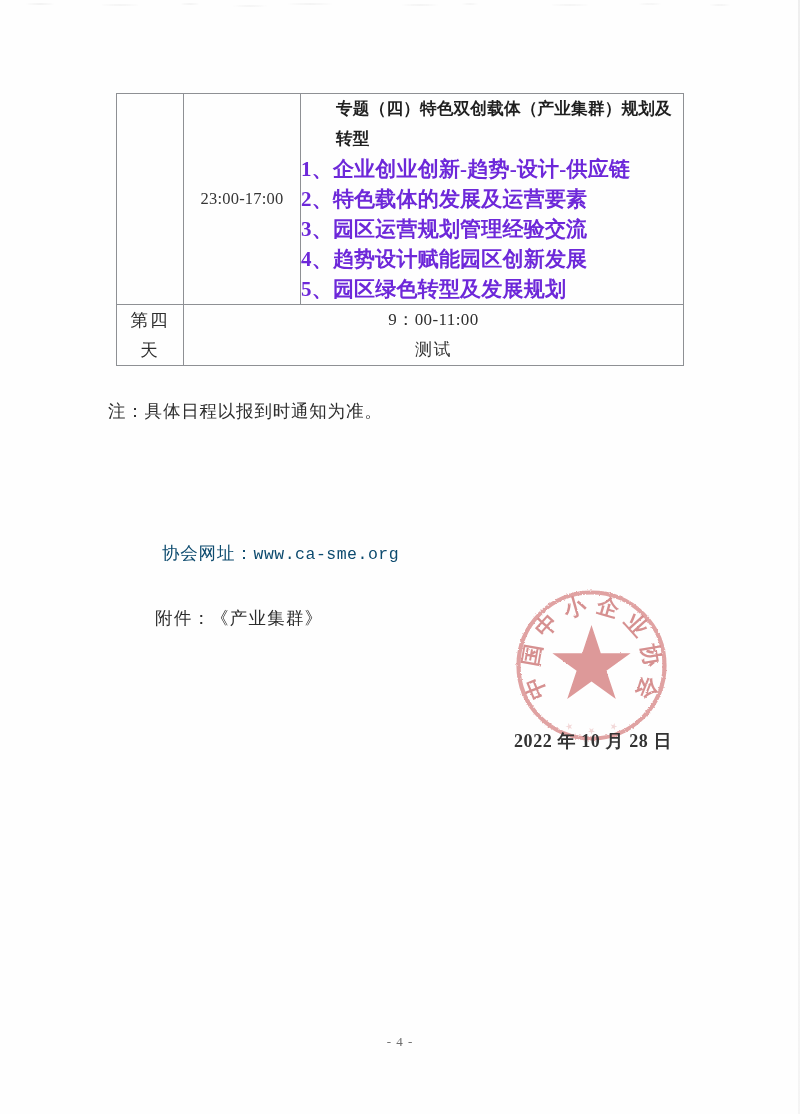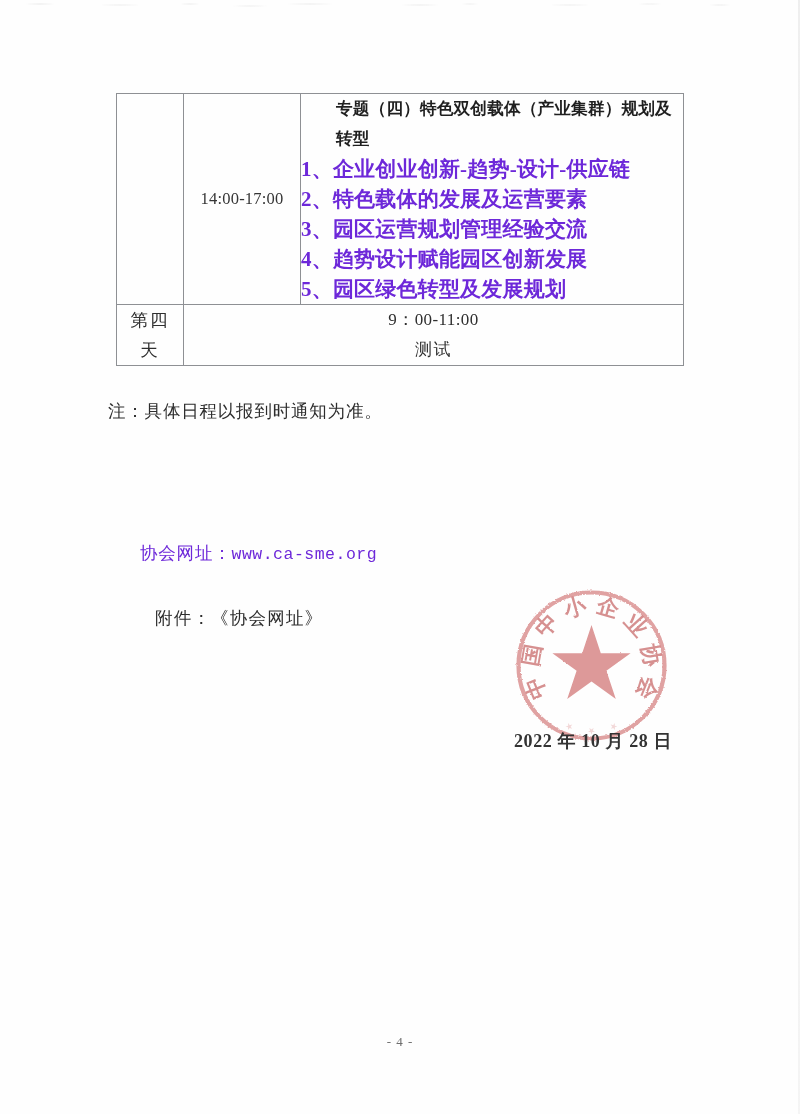--- a/index.html
+++ b/index.html
@@ -133,25 +133,25 @@
     position: absolute;
     left: 108px;
     top: 399px;
     font-size: 17.5px;
     letter-spacing: .8px;
     color: #2d2d2d;
     white-space: nowrap;
   }
   .website-line {
     position: absolute;
-    left: 140px;
+    left: 162px;
     top: 541px;
     font-size: 17.5px;
     letter-spacing: .8px;
-    color: #6d28d9;
+    color: #0c4a6e;
     white-space: nowrap;
   }
   .website-line .url {
     font-family: "Liberation Mono", "DejaVu Sans Mono", monospace;
     font-size: 16.5px;
     letter-spacing: .5px;
   }
   .attachment-line {
     position: absolute;
     left: 155px;
@@ -215,21 +215,21 @@
 
   <table class="schedule-table">
     <colgroup>
       <col class="col-day">
       <col class="col-time">
       <col class="col-detail">
     </colgroup>
     <tbody>
       <tr>
         <td class="cell-day"></td>
-        <td class="cell-time">14:00-17:00</td>
+        <td class="cell-time">23:00-17:00</td>
         <td class="cell-detail">
           <div class="detail-title">专题（四）特色双创载体（产业集群）规划及转型</div>
           <ul class="detail-list">
             <li>1、企业创业创新-趋势-设计-供应链</li>
             <li>2、特色载体的发展及运营要素</li>
             <li>3、园区运营规划管理经验交流</li>
             <li>4、趋势设计赋能园区创新发展</li>
             <li>5、园区绿色转型及发展规划</li>
           </ul>
         </td>
@@ -246,21 +246,21 @@
       </tr>
     </tbody>
   </table>
 
   <div class="note-line">注：具体日程以报到时通知为准。</div>
 
   <div class="website-line">
     <span>协会网址：</span><span class="url">www.ca-sme.org</span>
   </div>
 
-  <div class="attachment-line">附件：《协会网址》</div>
+  <div class="attachment-line">附件：《产业集群》</div>
 
   <div class="seal">
     <svg viewBox="0 0 175 175" xmlns="http://www.w3.org/2000/svg" aria-hidden="true">
       <defs>
         <filter id="inkRough" x="-20%" y="-20%" width="140%" height="140%">
           <feTurbulence type="fractalNoise" baseFrequency="0.55" numOctaves="4" seed="7" result="n"></feTurbulence>
           <feDisplacementMap in="SourceGraphic" in2="n" scale="2.6" xChannelSelector="R" yChannelSelector="G"></feDisplacementMap>
         </filter>
         <filter id="inkRough2" x="-20%" y="-20%" width="140%" height="140%">
           <feTurbulence type="fractalNoise" baseFrequency="0.9" numOctaves="3" seed="3" result="n2"></feTurbulence>

